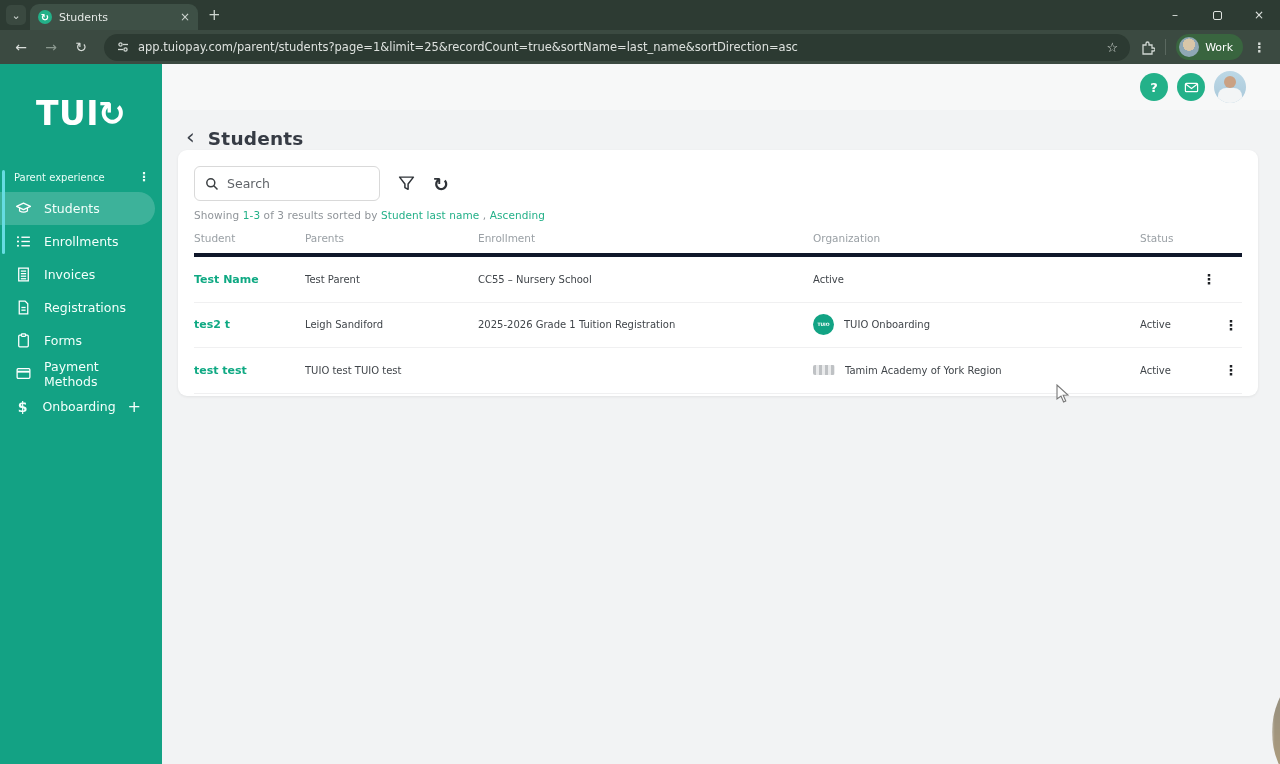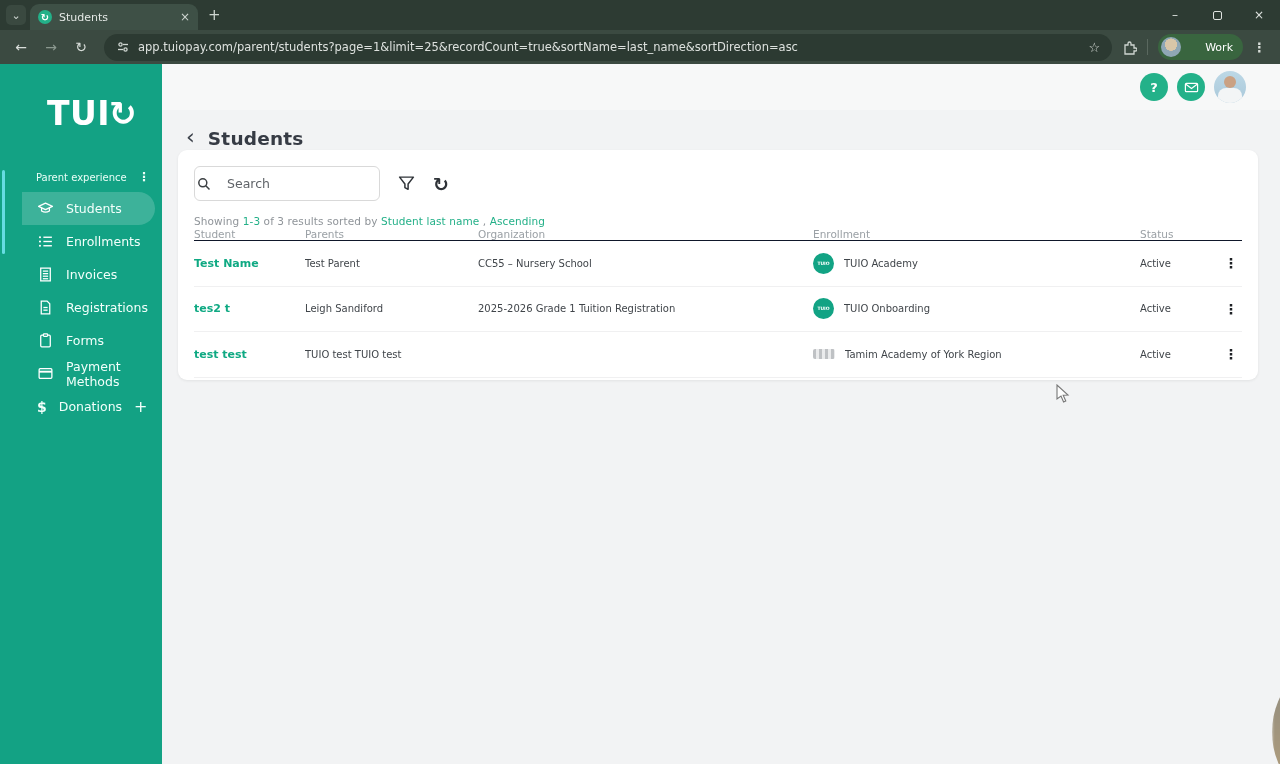--- a/index.html
+++ b/index.html
@@ -26,30 +26,30 @@
   .nav-btn { width:26px; height:26px; display:flex; align-items:center; justify-content:center;
     font-size:14px; color:#d8ddd9; cursor:pointer; border-radius:50%; }
   .nav-btn.dim { color:#8b988f; }
   .urlbar { flex:1; height:27px; background:#2c3a32; border-radius:14px; margin:0 6px;
     display:flex; align-items:center; padding:0 12px; gap:8px;justify-content:flex-end; }
   .url-text { color:#dde1de; font-size:11.5px; flex:1; white-space:nowrap; overflow:hidden; }
   .star { color:#d8ddd9; font-size:13px; cursor:pointer; }
   .ext-icon { cursor:pointer; display:flex; }
   .tb-divider { width:1px; height:16px; background:#5a685f; margin:0 6px; }
   .profile-chip { height:26px; background:#39653f; border-radius:13px; display:flex; align-items:center;
-    padding:0 10px 0 3px; gap:24px; cursor:pointer; }
+    padding:0 10px 0 3px; gap:6px; cursor:pointer; }
   .profile-avatar { width:20px; height:20px; border-radius:50%;
     background:radial-gradient(circle at 50% 38%, #d9c6a8 0 38%, #8fa7b5 39% 100%); }
   .profile-name { color:#fff; font-size:11px; }
   .kebab { color:#d8ddd9; font-size:13px; font-weight:bold; cursor:pointer; padding:0 6px; letter-spacing:0; }
 
   
   .app { display:flex; height:700px; }
 
-  .sidebar { width:162px; background:#13a284; position:relative; flex-shrink:0;padding-left:22px; }
+  .sidebar { width:162px; background:#13a284; position:relative; flex-shrink:0; }
   .logo { color:#fff; font-size:33px; font-weight:bold; letter-spacing:.5px; text-align:center;
     padding-top:30px; height:88px; }
   .logo .logo-arrows { font-weight:bold; margin-left:-1px; }
   .side-section { display:flex; align-items:center; justify-content:space-between; padding:0 12px 0 14px;
     margin-top:18px; margin-bottom:8px; }
   .side-section-label { color:#eafef7; font-size:10px; }
   .side-kebab { color:#eafef7; font-size:12px; font-weight:bold; cursor:pointer; }
   .nav-item { height:33px; display:flex; align-items:center; gap:12px; padding-left:15px;
     color:#f2fffb; font-size:12.5px; cursor:pointer; margin-right:7px; }
   .nav-item.active { background:rgba(255,255,255,.18); border-radius:0 18px 18px 0; }
@@ -69,31 +69,31 @@
   .user-avatar .ua-body { position:absolute; left:4px; top:17px; width:24px; height:16px; border-radius:8px 8px 0 0; background:#f3f5f6; }
 
   .page-title-row { display:flex; align-items:center; margin:18px 0 0 24px; gap:13px; }
   .back-chev { font-size:22px; color:#3c414a; line-height:1; cursor:pointer; margin-top:-3px; }
   .page-title { font-size:18.5px; font-weight:600; color:#363b44; letter-spacing:.2px; }
 
   .card { position:absolute; left:16px; top:86px; width:1080px; background:#fff; border-radius:9px;
     box-shadow:0 1px 3px rgba(0,0,0,.07); padding:16px 16px 2px 16px; }
   .search-row { display:flex; align-items:center; gap:18px; }
   .search-box { width:186px; height:35px; border:1px solid #d9d9d9; border-radius:6px;
-    display:flex; align-items:center; padding:0 2px; gap:16px; background:#fff; }
+    display:flex; align-items:center; padding:0 10px; gap:8px; background:#fff; }
   .search-box input { border:none; outline:none; font-size:12.5px; color:#444; width:120px;
     font-family:inherit; background:transparent; }
   .search-box input::placeholder { color:#5f6368; }
   .icon-btn { cursor:pointer; display:flex; align-items:center; justify-content:center; }
   .refresh-glyph { font-size:19px; font-weight:bold; color:#2f3338; }
-  .results-line { margin-top:14px; font-size:10.5px; color:#8f9499; letter-spacing:.1px; }
+  .results-line { margin-top:8px; font-size:10.5px; color:#8f9499; letter-spacing:.1px; }
   .green { color:#23b088; }
 
   .grid-row { display:grid; grid-template-columns:111px 173px 335px 327px 84px 1fr; align-items:center; }
-  .thead { margin-top:1px; border-bottom:1px solid #0f172a; }
+  .thead { margin-top:11px; padding-bottom:9px; border-bottom:4px solid #0f172a; }
   .th { font-size:10.5px; color:#9aa0a5; }
   .trow { height:45.5px; border-bottom:1px solid #f0f0f1; }
   .td { font-size:10px; color:#40454a; white-space:nowrap; overflow:hidden; }
   .student-link { font-size:11px; font-weight:bold; color:#0fa983; cursor:pointer; }
   .org-cell { display:flex; align-items:center; gap:10px; }
   .org-badge { width:21px; height:21px; border-radius:50%; background:#12a384; color:#fff;
     font-size:4.5px; font-weight:bold; display:flex; align-items:center; justify-content:center; flex-shrink:0; }
   .org-mark { width:22px; height:10px; border-radius:2px; flex-shrink:0; opacity:.55;
     background:repeating-linear-gradient(90deg,#8a8f94 0 3px,#d9dbdd 3px 6px); }
   .row-kebab { justify-self:end; color:#1e2125; font-size:14px; font-weight:bold; cursor:pointer; padding-right:8px; }
@@ -225,21 +225,21 @@
       <svg width="17" height="17" viewBox="0 0 16 16">
           <g stroke="#fff" stroke-width="1.2" fill="none">
             <rect x="2" y="3.5" width="12" height="9" rx="1"></rect>
             <line x1="2" y1="6.3" x2="14" y2="6.3" stroke-width="1.8"></line>
           </g>
         </svg>
       <span>Payment Methods</span>
     </div>
     <div class="nav-item">
       <span class="dollar-ic">$</span>
-      <span>Donations</span>
+      <span>Onboarding</span>
       <span class="nav-plus">+</span>
     </div>
     <div class="scroll-strip"></div>
   </div>
 
   <div class="main">
     <div class="topbar">
       <div class="round-btn">?</div>
       <div class="round-btn">
         <svg width="15" height="15" viewBox="0 0 16 16">
@@ -279,34 +279,30 @@
         <span class="icon-btn refresh-glyph">↻</span>
       </div>
 
       <div class="results-line">
         <span>Showing </span><span class="green">1-3</span><span> of 3 results sorted by </span><span class="green">Student last name</span><span> , </span><span class="green">Ascending</span>
       </div>
 
       <div class="grid-row thead">
         <span class="th">Student</span>
         <span class="th">Parents</span>
+        <span class="th">Enrollment</span>
         <span class="th">Organization</span>
-        <span class="th">Enrollment</span>
         <span class="th">Status</span>
         <span></span>
       </div>
 
       <div class="grid-row trow">
         <span class="student-link">Test Name</span>
         <span class="td">Test Parent</span>
         <span class="td">CC55 – Nursery School</span>
-        <span class="org-cell">
-          <span class="org-badge">TUIO</span>
-          <span class="td">TUIO Academy</span>
-        </span>
         <span class="td">Active</span>
         <span class="row-kebab">⋮</span>
       </div>
 
       <div class="grid-row trow">
         <span class="student-link">tes2 t</span>
         <span class="td">Leigh Sandiford</span>
         <span class="td">2025-2026 Grade 1 Tuition Registration</span>
         <span class="org-cell">
           <span class="org-badge">TUIO</span>

